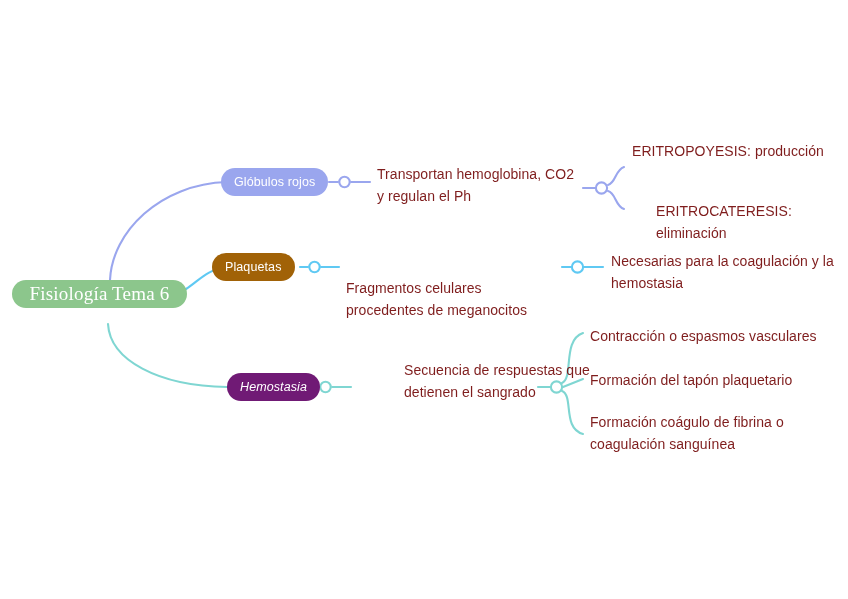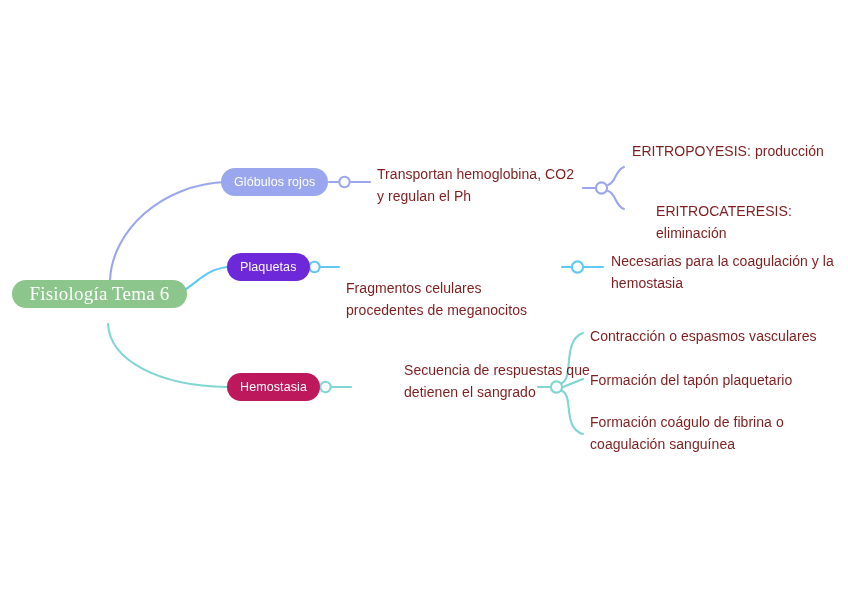--- a/index.html
+++ b/index.html
@@ -66,28 +66,29 @@
     color: #ffffff;
     white-space: nowrap;
     letter-spacing: 0.1px;
   }
   .pill-globulos {
     left: 221px;
     top: 168px;
     background: #9AA6EE;
   }
   .pill-plaquetas {
-    left: 227px;
+    left: 212px;
     top: 253px;
-    background: #6d28d9;
+    background: #a16207;
   }
   .pill-hemostasia {
     left: 227px;
     top: 373px;
-    background: #be185d;
+    background: #701a75;
+    font-style: italic;
   }
   
   .leaf {
     position: absolute;
     font-size: 14px;
     line-height: 1.55;
     color: #7f1d1d;
     letter-spacing: 0.05px;
   }
   .leaf-desc-globulos { left: 377px; top: 164px; width: 205px; }

